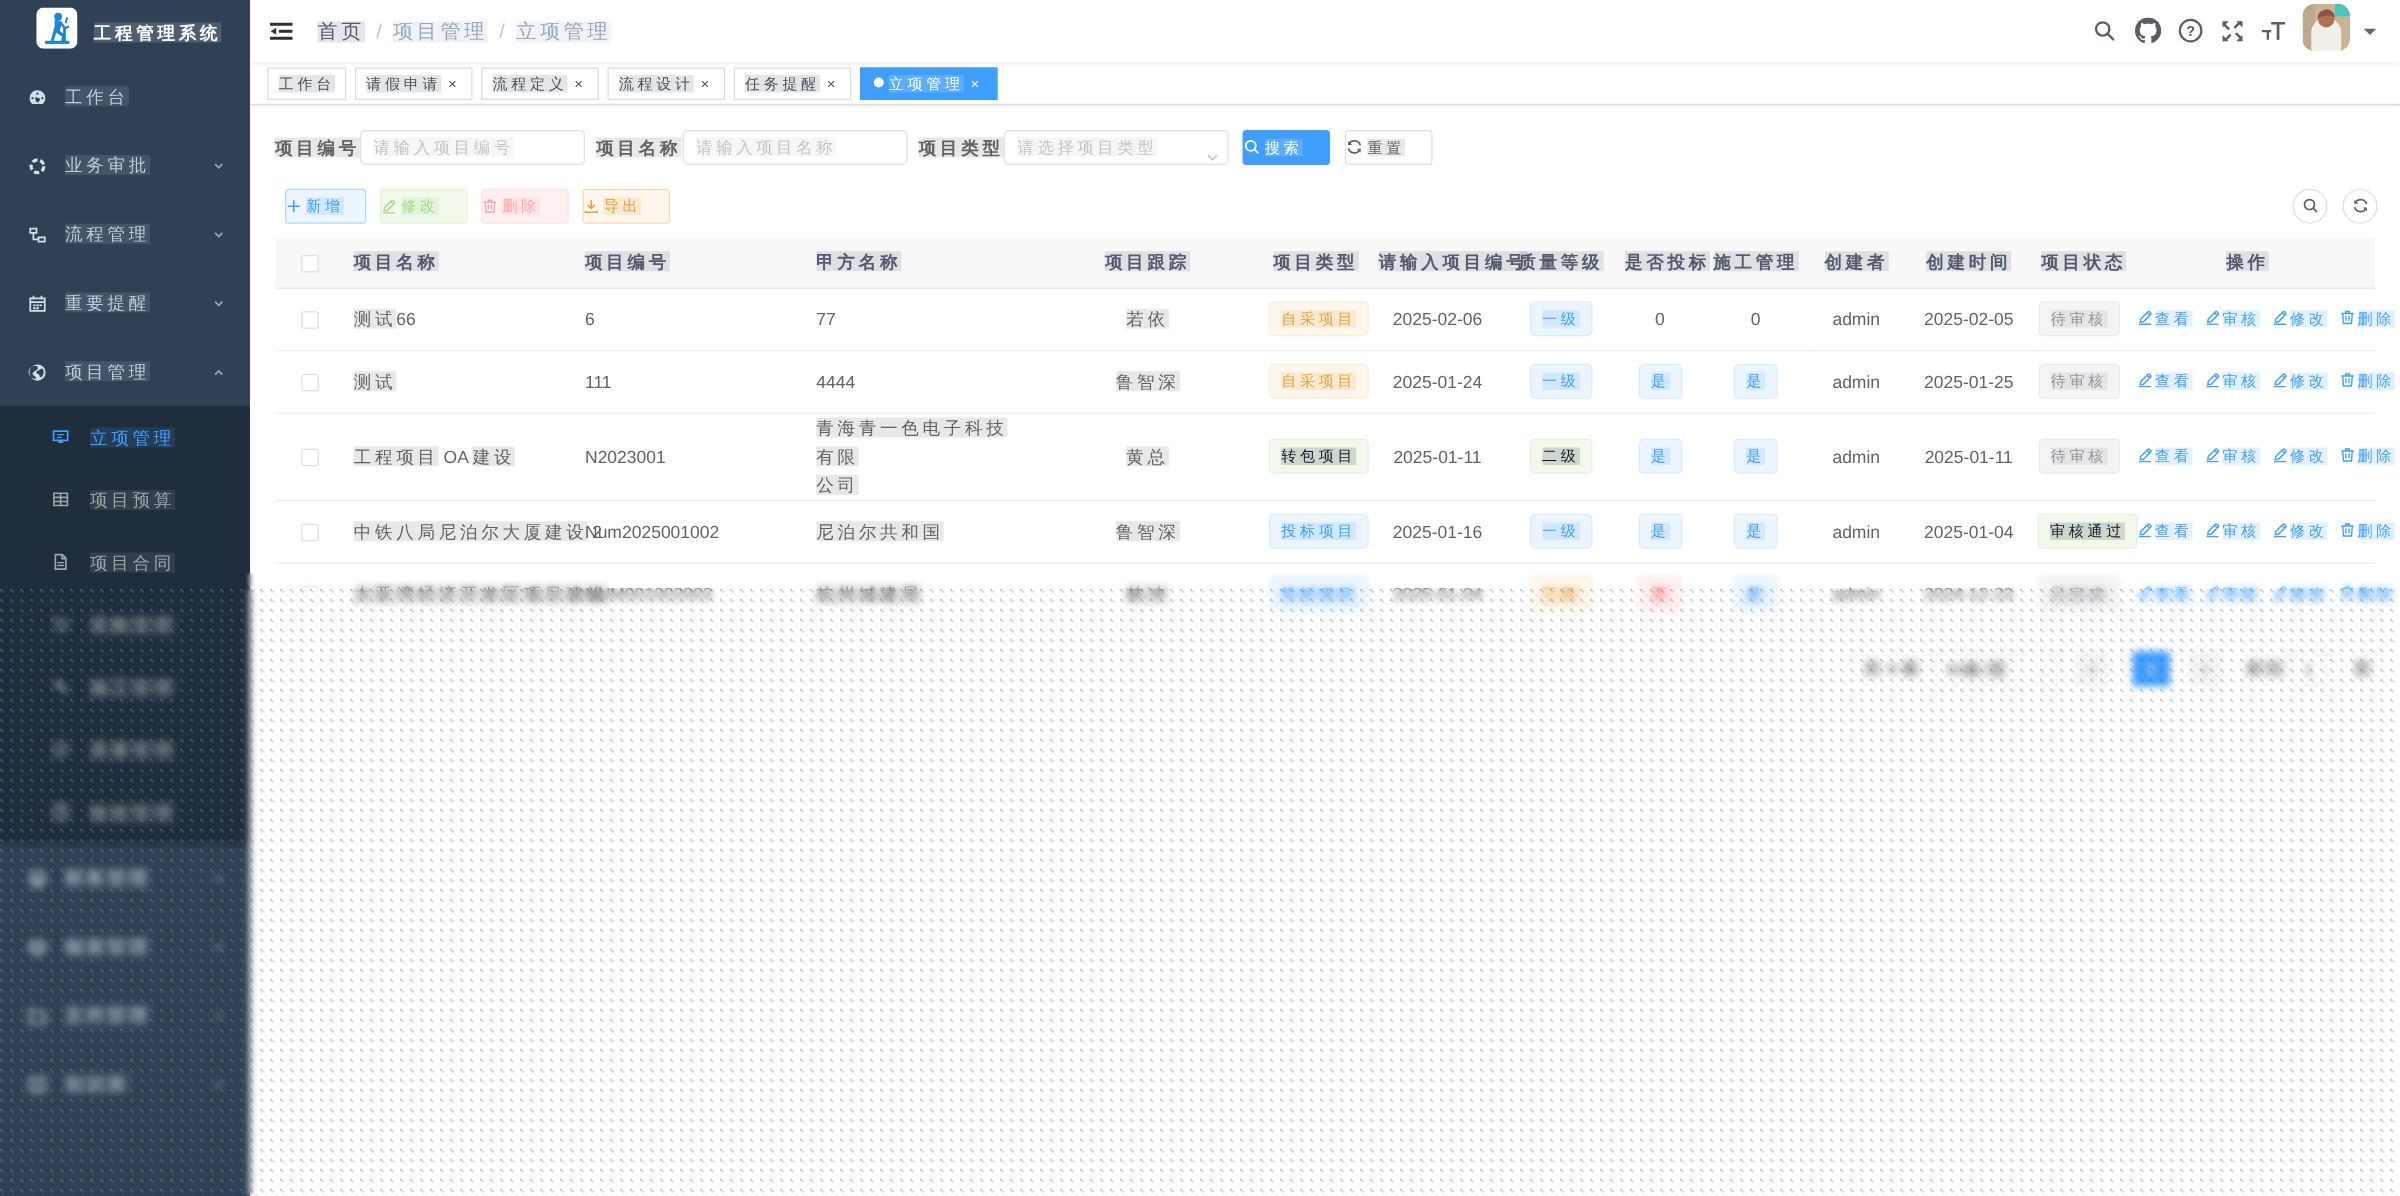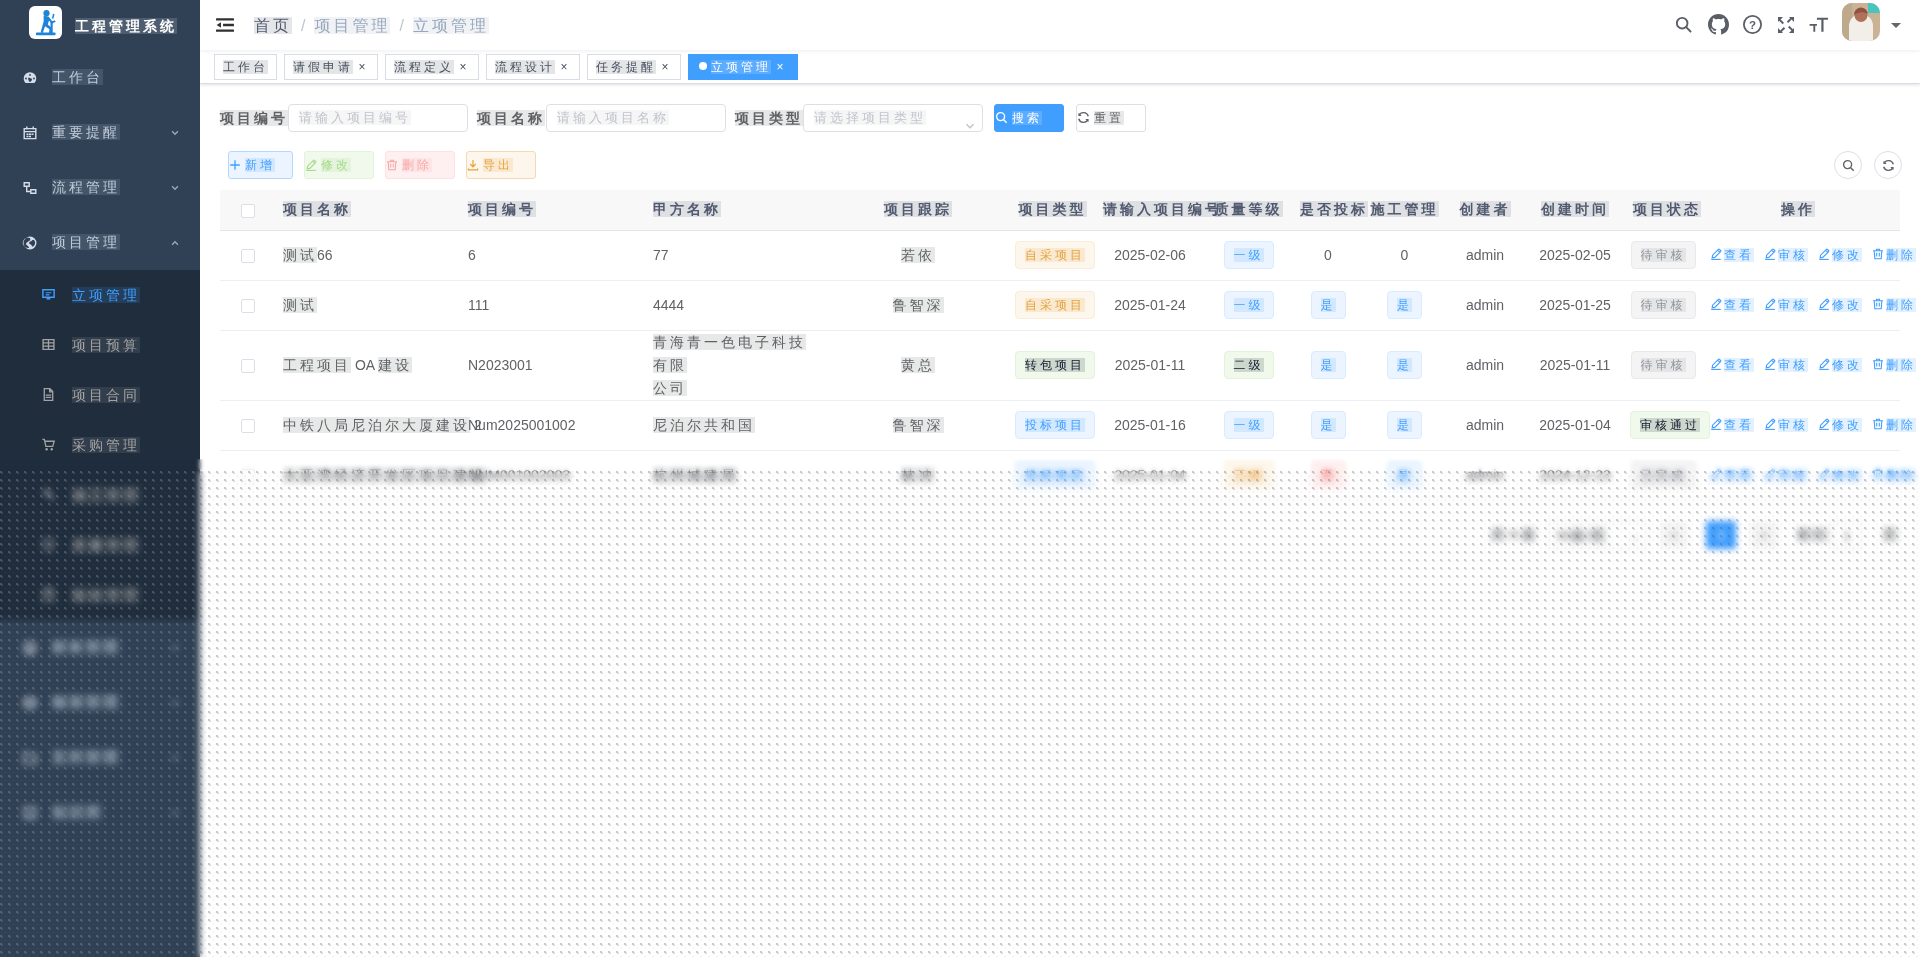--- a/index.html
+++ b/index.html
@@ -97,33 +97,42 @@
     </div>
     <div class="menu">
       <div class="mi">
         <span class="ic"><svg width="16" height="16" viewBox="0 0 16 16">
             <path fill="currentColor" d="M8 2.2A6.3 6.3 0 0 0 1.7 8.5c0 1.8.76 3.4 1.97 4.6h8.66a6.33 6.33 0 0 0 1.97-4.6A6.3 6.3 0 0 0 8 2.2zM8 4a.9.9 0 1 1 0 1.8A.9.9 0 0 1 8 4zM4 9.4a.9.9 0 1 1 0-1.8.9.9 0 0 1 0 1.8zm4.9 2a1.27 1.27 0 0 1-1.8 0c-.5-.5-1.2-3.4-1-3.6.2-.2 3.1.5 3.6 1 .5.5.5 1.3-.8 2.6zm3.1-2a.9.9 0 1 1 0-1.8.9.9 0 0 1 0 1.8z"></path>
           </svg></span>
         <span class="tx"><i class="c">工作台</i></span>
       </div>
       <div class="mi">
         <span class="ic"><svg width="16" height="16" viewBox="0 0 16 16">
+            <circle cx="8" cy="8" r="5.1" fill="none" stroke="currentColor" stroke-width="2.6" stroke-dasharray="4.2 2.2"></circle>
+          </svg></span>
+        <span class="tx"><i class="c">业务审批</i></span>
+        <span class="ar"><svg width="10" height="10" viewBox="0 0 12 12">
+            <path fill="none" stroke="currentColor" stroke-width="1.6" d="M2.5 4l3.5 3.5L9.5 4"></path>
+          </svg></span>
+      </div>
+      <div class="mi">
+        <span class="ic"><svg width="16" height="16" viewBox="0 0 16 16">
+            <path fill="none" stroke="currentColor" stroke-width="1.4" d="M2.2 2.8h5v3.4h-5zM8.8 9.8h5v3.4h-5zM4.7 6.2v5.3h4.1"></path>
+          </svg></span>
+        <span class="tx"><i class="c">流程管理</i></span>
+        <span class="ar"><svg width="10" height="10" viewBox="0 0 12 12">
+            <path fill="none" stroke="currentColor" stroke-width="1.6" d="M2.5 4l3.5 3.5L9.5 4"></path>
+          </svg></span>
+      </div>
+      <div class="mi">
+        <span class="ic"><svg width="16" height="16" viewBox="0 0 16 16">
             <path fill="none" stroke="currentColor" stroke-width="1.4" d="M2.2 3.6h11.6v10H2.2zM4.8 1.6v3M11.2 1.6v3M2.2 6.6h11.6"></path>
             <path fill="currentColor" d="M4.5 8.5h2v1.5h-2zM7 8.5h2v1.5H7zM9.5 8.5h2v1.5h-2zM4.5 10.8h2v1.5h-2zM7 10.8h2v1.5H7z"></path>
           </svg></span>
         <span class="tx"><i class="c">重要提醒</i></span>
-        <span class="ar"><svg width="10" height="10" viewBox="0 0 12 12">
-            <path fill="none" stroke="currentColor" stroke-width="1.6" d="M2.5 4l3.5 3.5L9.5 4"></path>
-          </svg></span>
-      </div>
-      <div class="mi">
-        <span class="ic"><svg width="16" height="16" viewBox="0 0 16 16">
-            <path fill="none" stroke="currentColor" stroke-width="1.4" d="M2.2 2.8h5v3.4h-5zM8.8 9.8h5v3.4h-5zM4.7 6.2v5.3h4.1"></path>
-          </svg></span>
-        <span class="tx"><i class="c">流程管理</i></span>
         <span class="ar"><svg width="10" height="10" viewBox="0 0 12 12">
             <path fill="none" stroke="currentColor" stroke-width="1.6" d="M2.5 4l3.5 3.5L9.5 4"></path>
           </svg></span>
       </div>
       <div class="mi">
         <span class="ic"><svg width="16" height="16" viewBox="0 0 16 16">
             <path fill="currentColor" d="M8 1.5A6.5 6.5 0 1 1 1.5 8 6.5 6.5 0 0 1 8 1.5zm3.9 3.2c-.7.2-1.7.3-2.2 1-.7 1-2.4.4-2.6 2s2.3 1.3 2.5 2.6c.2 1.2 1 1.4 1.7 1.2a5.1 5.1 0 0 0 .6-6.8zM7 12.9c-.5-.7-.3-1.8-1.4-2.2-1-.4-1.6-1-1.5-2.1.1-1 1.3-1.1 1.9-1.9.5-.7 1.5-.7 2-1.4.4-.5.3-1.4-.1-2.3a5.1 5.1 0 0 0-4.7 9 5 5 0 0 0 3.8.9z"></path>
           </svg></span>
         <span class="tx"><i class="c">项目管理</i></span>
         <span class="ar"><svg width="10" height="10" viewBox="0 0 12 12">

